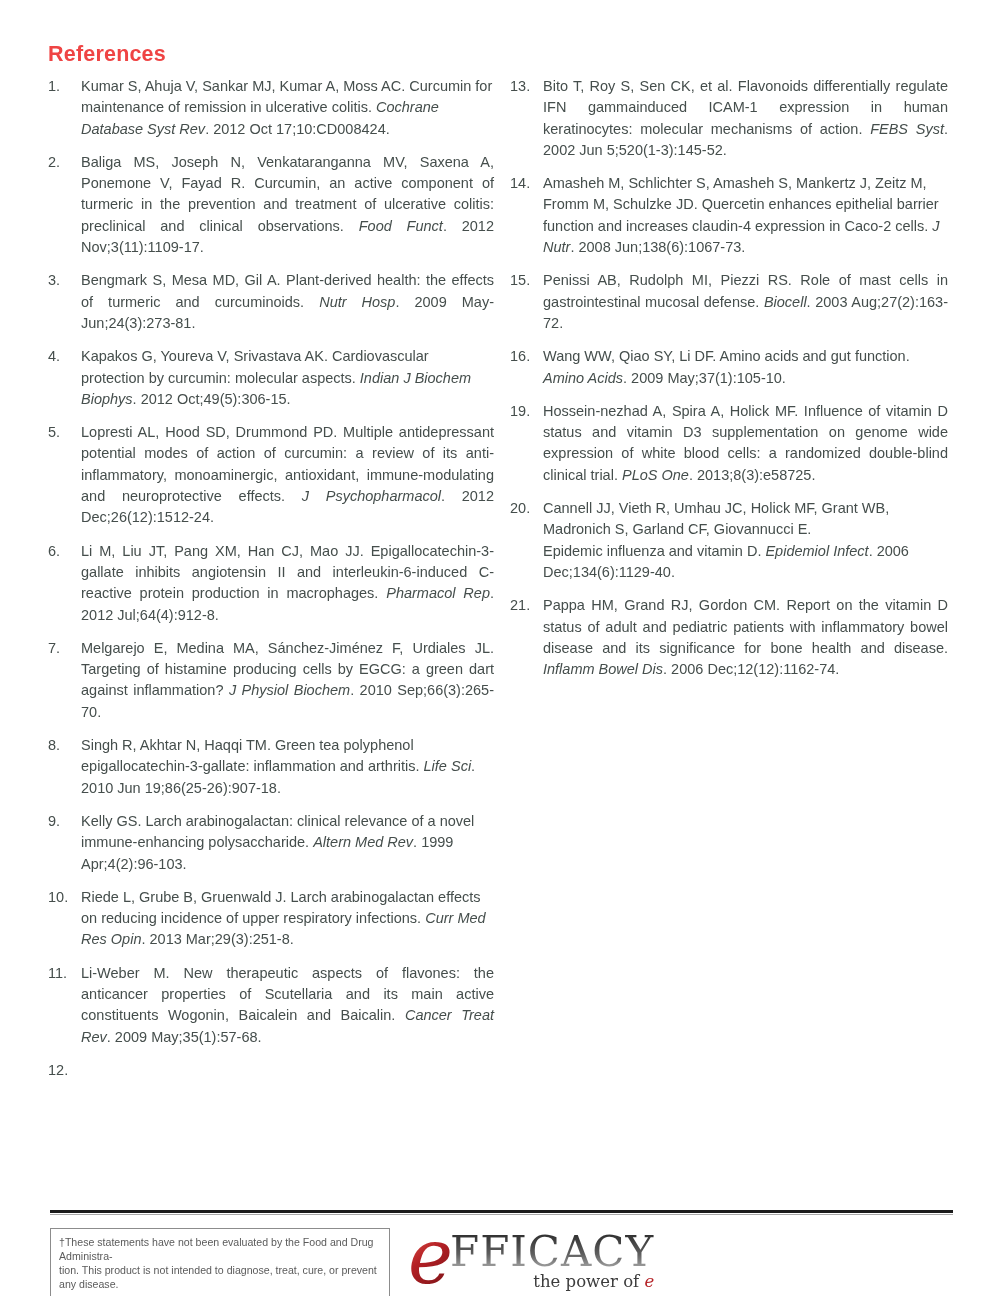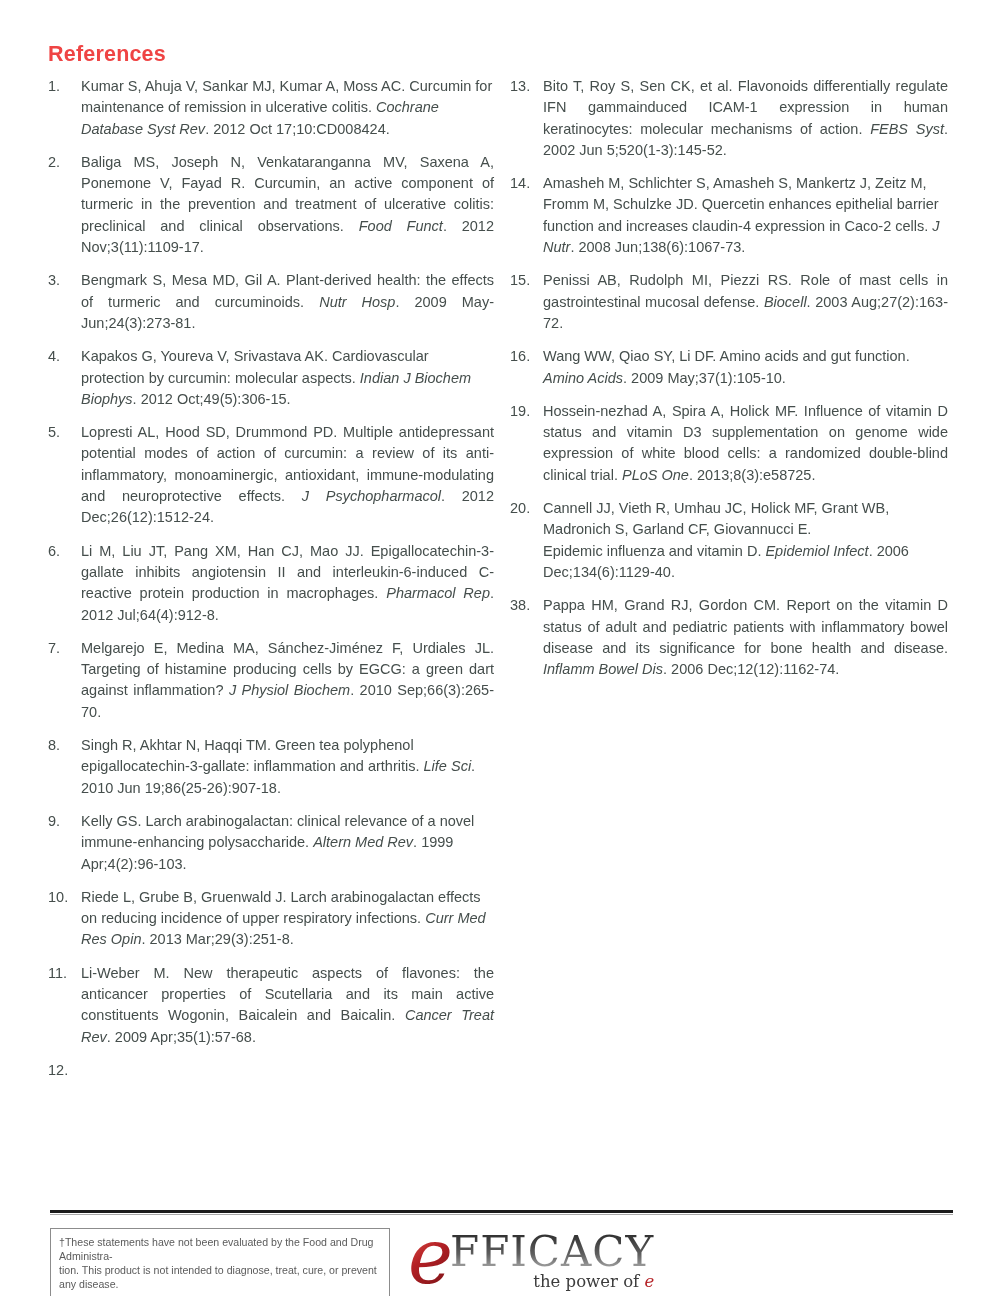--- a/index.html
+++ b/index.html
@@ -92,31 +92,31 @@
           <div class="ref"><span class="num">1.</span><span class="body"><span> Kumar S, Ahuja V, Sankar MJ, Kumar A, Moss AC. Curcumin for maintenance of remission in ulcerative colitis. </span><i>Cochrane Database Syst Rev</i><span>. 2012 Oct 17;10:CD008424.</span></span></div>
           <div class="ref justify"><span class="num">2.</span><span class="body"><span>Baliga MS, Joseph N, Venkataranganna MV, Saxena A, Ponemone V, Fayad R. Curcumin, an active component of turmeric in the prevention and treatment of ulcerative colitis: preclinical and clinical observations. </span><i>Food Funct</i><span>. 2012 Nov;3(11):1109-17.</span></span></div>
           <div class="ref justify"><span class="num">3.</span><span class="body"><span>Bengmark S, Mesa MD, Gil A. Plant-derived health: the effects of turmeric and curcuminoids. </span><i>Nutr Hosp</i><span>. 2009 May-Jun;24(3):273-81.</span></span></div>
           <div class="ref"><span class="num">4.</span><span class="body"><span>Kapakos G, Youreva V, Srivastava AK. Cardiovascular protection by curcumin: molecular aspects. </span><i>Indian J Biochem Biophys</i><span>. 2012 Oct;49(5):306-15.</span></span></div>
           <div class="ref justify"><span class="num">5.</span><span class="body"><span>Lopresti AL, Hood SD, Drummond PD. Multiple antidepressant potential modes of action of curcumin: a review of its anti-inflammatory, monoaminergic, antioxidant, immune-modulating and neuroprotective effects. </span><i>J Psychopharmacol</i><span>. 2012 Dec;26(12):1512-24.</span></span></div>
           <div class="ref justify"><span class="num">6.</span><span class="body"><span>Li M, Liu JT, Pang XM, Han CJ, Mao JJ. Epigallocatechin-3-gallate inhibits angiotensin II and interleukin-6-induced C-reactive protein production in macrophages. </span><i>Pharmacol Rep</i><span>. 2012 Jul;64(4):912-8.</span></span></div>
           <div class="ref justify"><span class="num">7.</span><span class="body"><span>Melgarejo E, Medina MA, Sánchez-Jiménez F, Urdiales JL. Targeting of histamine producing cells by EGCG: a green dart against inflammation?  </span><i>J Physiol Biochem</i><span>. 2010 Sep;66(3):265-70.</span></span></div>
           <div class="ref"><span class="num">8.</span><span class="body"><span>Singh R, Akhtar N, Haqqi TM. Green tea polyphenol epigallocatechin-3-gallate: inflammation and arthritis. </span><i>Life Sci</i><span>. 2010 Jun 19;86(25-26):907-18.</span></span></div>
           <div class="ref"><span class="num">9.</span><span class="body"><span>Kelly GS. Larch arabinogalactan: clinical relevance of a novel immune-enhancing polysaccharide. </span><i>Altern Med Rev</i><span>. 1999 Apr;4(2):96-103.</span></span></div>
           <div class="ref"><span class="num">10.</span><span class="body"><span>Riede L, Grube B, Gruenwald J. Larch arabinogalactan effects on reducing incidence of upper respiratory infections. </span><i>Curr Med Res Opin</i><span>. 2013 Mar;29(3):251-8.</span></span></div>
-          <div class="ref justify"><span class="num">11.</span><span class="body"><span>Li-Weber M. New therapeutic aspects of flavones: the anticancer properties of Scutellaria and its main active constituents Wogonin, Baicalein and Baicalin. </span><i>Cancer Treat Rev</i><span>. 2009 Apr;35(1):57-68.</span></span></div>
+          <div class="ref justify"><span class="num">11.</span><span class="body"><span>Li-Weber M. New therapeutic aspects of flavones: the anticancer properties of Scutellaria and its main active constituents Wogonin, Baicalein and Baicalin. </span><i>Cancer Treat Rev</i><span>. 2009 May;35(1):57-68.</span></span></div>
           <div class="ref"><span class="num">12.</span></div>
         </div>
       <div class="col-right" id="col-right">
           <div class="ref justify"><span class="num">13.</span><span class="body"><span>Bito T, Roy S, Sen CK, et al. Flavonoids differentially regulate IFN gammainduced ICAM-1 expression in human keratinocytes: molecular mechanisms of action. </span><i>FEBS Syst</i><span>. 2002 Jun 5;520(1-3):145-52.</span></span></div>
           <div class="ref"><span class="num">14.</span><span class="body"><span> Amasheh M, Schlichter S, Amasheh S, Mankertz J, Zeitz M, Fromm M, Schulzke JD. Quercetin enhances epithelial barrier function and increases claudin-4 expression in Caco-2 cells. </span><i>J Nutr</i><span>. 2008 Jun;138(6):1067-73.</span></span></div>
           <div class="ref justify"><span class="num">15.</span><span class="body"><span>Penissi AB, Rudolph MI, Piezzi RS. Role of mast cells in gastrointestinal mucosal defense. </span><i>Biocell</i><span>. 2003 Aug;27(2):163-72.</span></span></div>
           <div class="ref"><span class="num">16.</span><span class="body"><span>Wang WW, Qiao SY, Li DF. Amino acids and gut function. </span><i>Amino Acids</i><span>. 2009 May;37(1):105-10.</span></span></div>
           <div class="ref justify"><span class="num">19.</span><span class="body"><span>Hossein-nezhad A, Spira A, Holick MF. Influence of vitamin D status and vitamin D3 supplementation on genome wide expression of white blood cells: a randomized double-blind clinical trial. </span><i>PLoS One</i><span>. 2013;8(3):e58725.</span></span></div>
           <div class="ref"><span class="num">20.</span><span class="body"><span>Cannell JJ, Vieth R, Umhau JC, Holick MF, Grant WB, Madronich S, Garland CF, Giovannucci E.</span><br><span>Epidemic influenza and vitamin D. </span><i>Epidemiol Infect</i><span>. 2006 Dec;134(6):1129-40.</span></span></div>
-          <div class="ref justify"><span class="num">38.</span><span class="body"><span>Pappa HM, Grand RJ, Gordon CM. Report on the vitamin D status of adult and pediatric patients with inflammatory bowel disease and its significance for bone health and disease. </span><i>Inflamm Bowel Dis</i><span>. 2006 Dec;12(12):1162-74.</span></span></div>
+          <div class="ref justify"><span class="num">21.</span><span class="body"><span>Pappa HM, Grand RJ, Gordon CM. Report on the vitamin D status of adult and pediatric patients with inflammatory bowel disease and its significance for bone health and disease. </span><i>Inflamm Bowel Dis</i><span>. 2006 Dec;12(12):1162-74.</span></span></div>
         </div>
     </div>
   </div>
 
   <div class="footer">
     <div class="rule-dark"></div>
     <div class="rule-light"></div>
     <div class="footer-row">
       <div class="disclaimer">
         <span>†These statements have not been evaluated by the Food and Drug Administra-</span><br>

